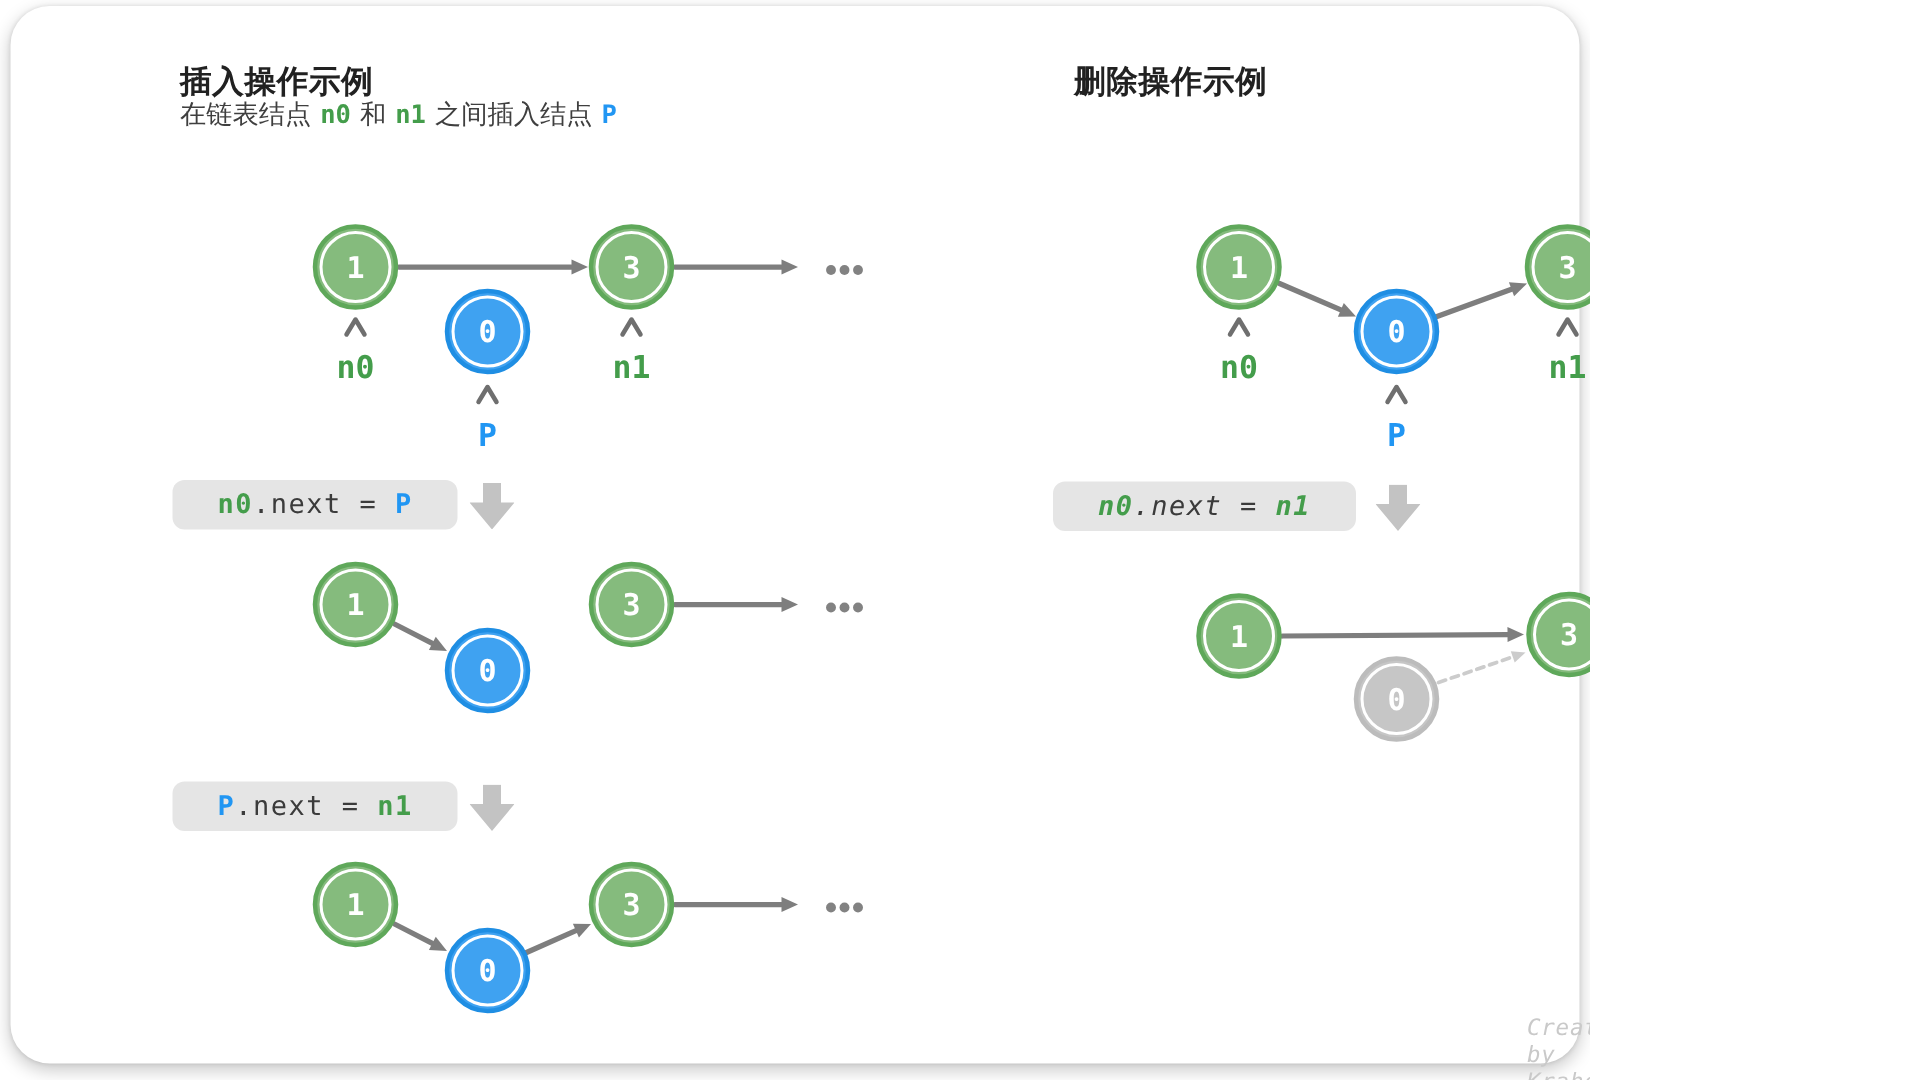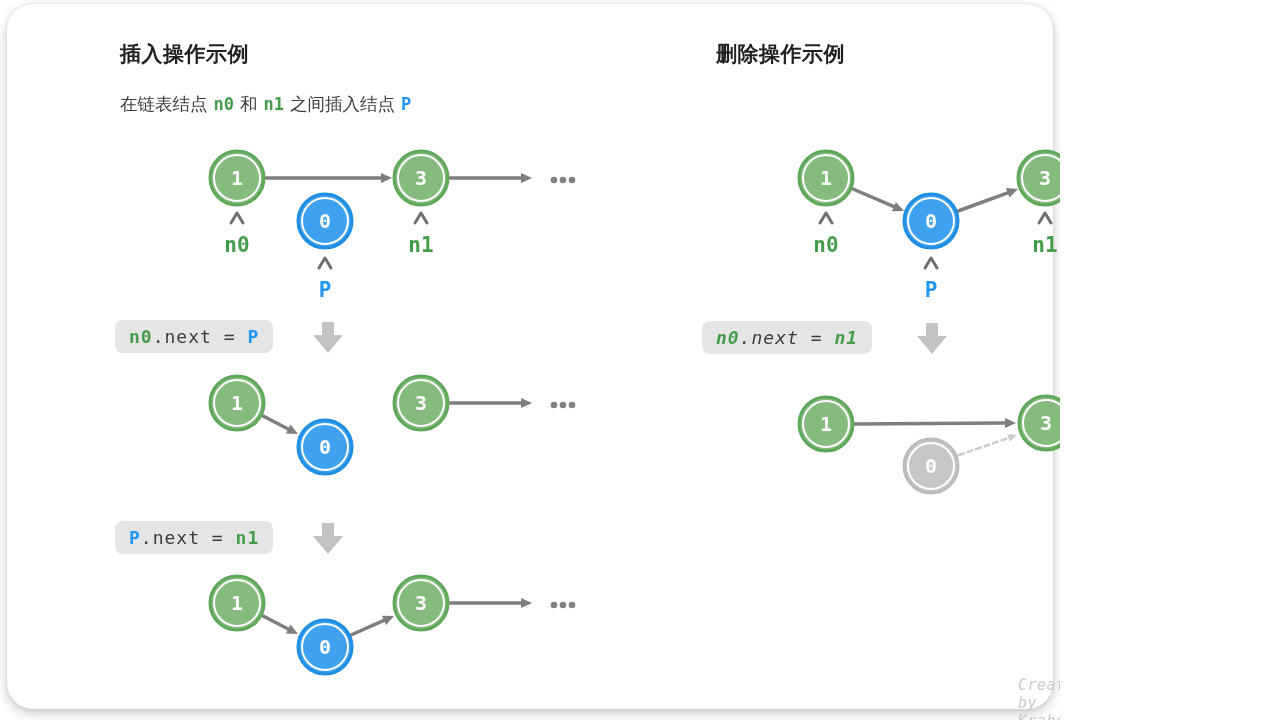--- a/index.html
+++ b/index.html
@@ -8,36 +8,36 @@
         box-shadow:0 4px 12px rgba(0,0,0,0.22), 0 0 3px rgba(0,0,0,0.10);}
   .abs{position:absolute;}
   h2.panel-title{margin:0;font-size:21px;font-weight:700;color:#212121;letter-spacing:0.5px;}
   p.subtitle{margin:0;font-size:17.5px;color:#3f3f3f;}
   .mono, svg text{font-family:"DejaVu Sans Mono","Liberation Mono",monospace;}
   .tok-plain{color:inherit;}
   .tok-green{color:#449d4b;font-weight:700;font-family:"DejaVu Sans Mono","Liberation Mono",monospace;}
   .tok-blue{color:#2196f3;font-weight:700;font-family:"DejaVu Sans Mono","Liberation Mono",monospace;}
   .subtitle .tok-green,.subtitle .tok-blue{margin:0 6px;font-size:17px;}
   .codebox{position:absolute;height:33px;line-height:33px;background:#e5e5e5;border-radius:8px;
-           padding:0 14px;font-family:"DejaVu Sans Mono","Liberation Mono",monospace;
+           padding:0 30px;font-family:"DejaVu Sans Mono","Liberation Mono",monospace;
            font-size:18px;letter-spacing:1px;color:#3b3b3b;white-space:nowrap;}
   .block-arrow{position:absolute;width:30px;height:31px;background:#c3c3c3;
                clip-path:polygon(30% 0,70% 0,70% 42%,100% 42%,50% 100%,0 42%,30% 42%);}
   .footer{position:absolute;font-family:"DejaVu Sans Mono","Liberation Mono",monospace;
           font-size:15px;color:#c9c9c9;letter-spacing:0.5px;}
   svg.diagram{position:absolute;overflow:visible;}
 </style>
 </head>
 <body>
 
 <div class="stage">
   <div class="card"></div>
 
   <h2 class="panel-title abs" style="left:120px;top:40px;">插入操作示例</h2>
-  <p class="subtitle abs" style="left:120px;top:92px;"><span class="tok-plain">在链表结点</span><span class="tok-green">n0</span><span class="tok-plain">和</span><span class="tok-green">n1</span><span class="tok-plain">之间插入结点</span><span class="tok-blue">P</span></p>
+  <p class="subtitle abs" style="left:120px;top:64px;"><span class="tok-plain">在链表结点</span><span class="tok-green">n0</span><span class="tok-plain">和</span><span class="tok-green">n1</span><span class="tok-plain">之间插入结点</span><span class="tok-blue">P</span></p>
 
   <svg class="diagram" style="left:180px;top:140px;" width="420" height="175">
       <line x1="86" y1="38" x2="201" y2="38" stroke="#7e7e7e" stroke-width="3.5" stroke-linecap="round"></line>
       <polygon points="212,38 201,33 201,43" fill="#7e7e7e"></polygon>
       <line x1="270" y1="38" x2="341" y2="38" stroke="#7e7e7e" stroke-width="3.5" stroke-linecap="round"></line>
       <polygon points="352,38 341,33 341,43" fill="#7e7e7e"></polygon>
       <circle cx="57" cy="38" r="27" fill="#85bb7d" stroke="#5fa85a" stroke-width="3"></circle>
       <circle cx="57" cy="38" r="23" fill="none" stroke="#ffffff" stroke-width="2"></circle>
       <text x="57" y="38" dy="0.35em" text-anchor="middle" fill="#ffffff" font-size="20" font-weight="bold">1</text>
       <circle cx="241" cy="38" r="27" fill="#85bb7d" stroke="#5fa85a" stroke-width="3"></circle>

